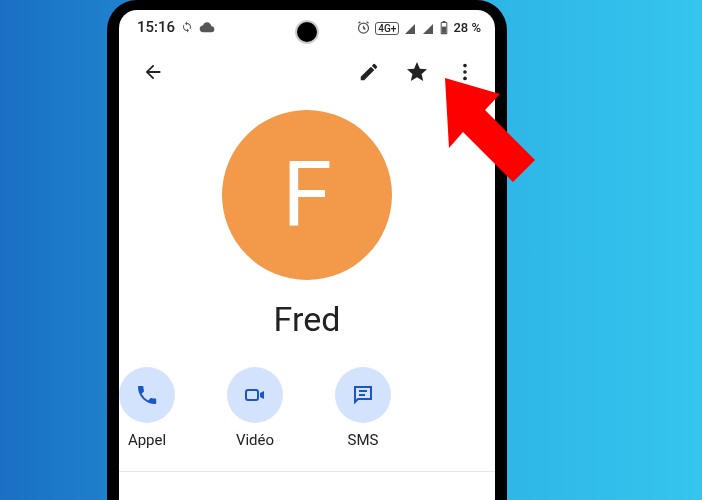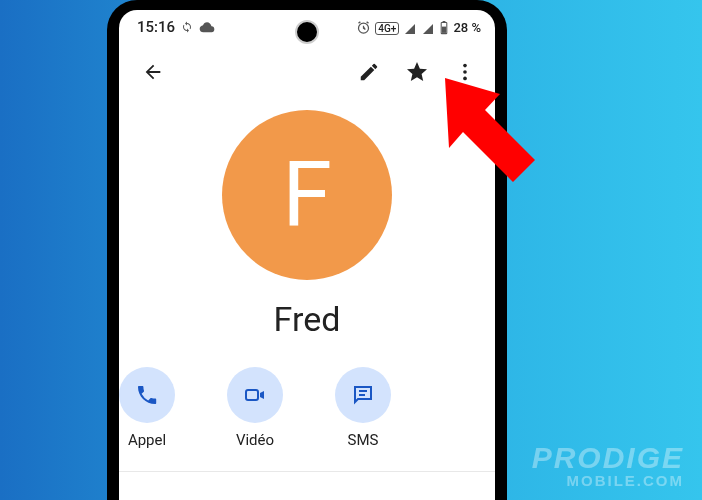--- a/index.html
+++ b/index.html
@@ -134,17 +134,13 @@
       <div class="section-title">Coordonnées</div>
     </div>
   </div>
 
   <svg class="arrow" width="130" height="130" viewBox="0 0 130 130">
     <g fill="#ff0000">
       <polygon points="0,0 55,16 40,32 90,82 68,104 18,54 4,70"></polygon>
     </g>
   </svg>
 
-  <div class="watermark">
-    <div class="l1">PRODIGE</div>
-    <div class="l2">MOBILE.COM</div>
-  </div>
 </div>
 
 </body></html>

